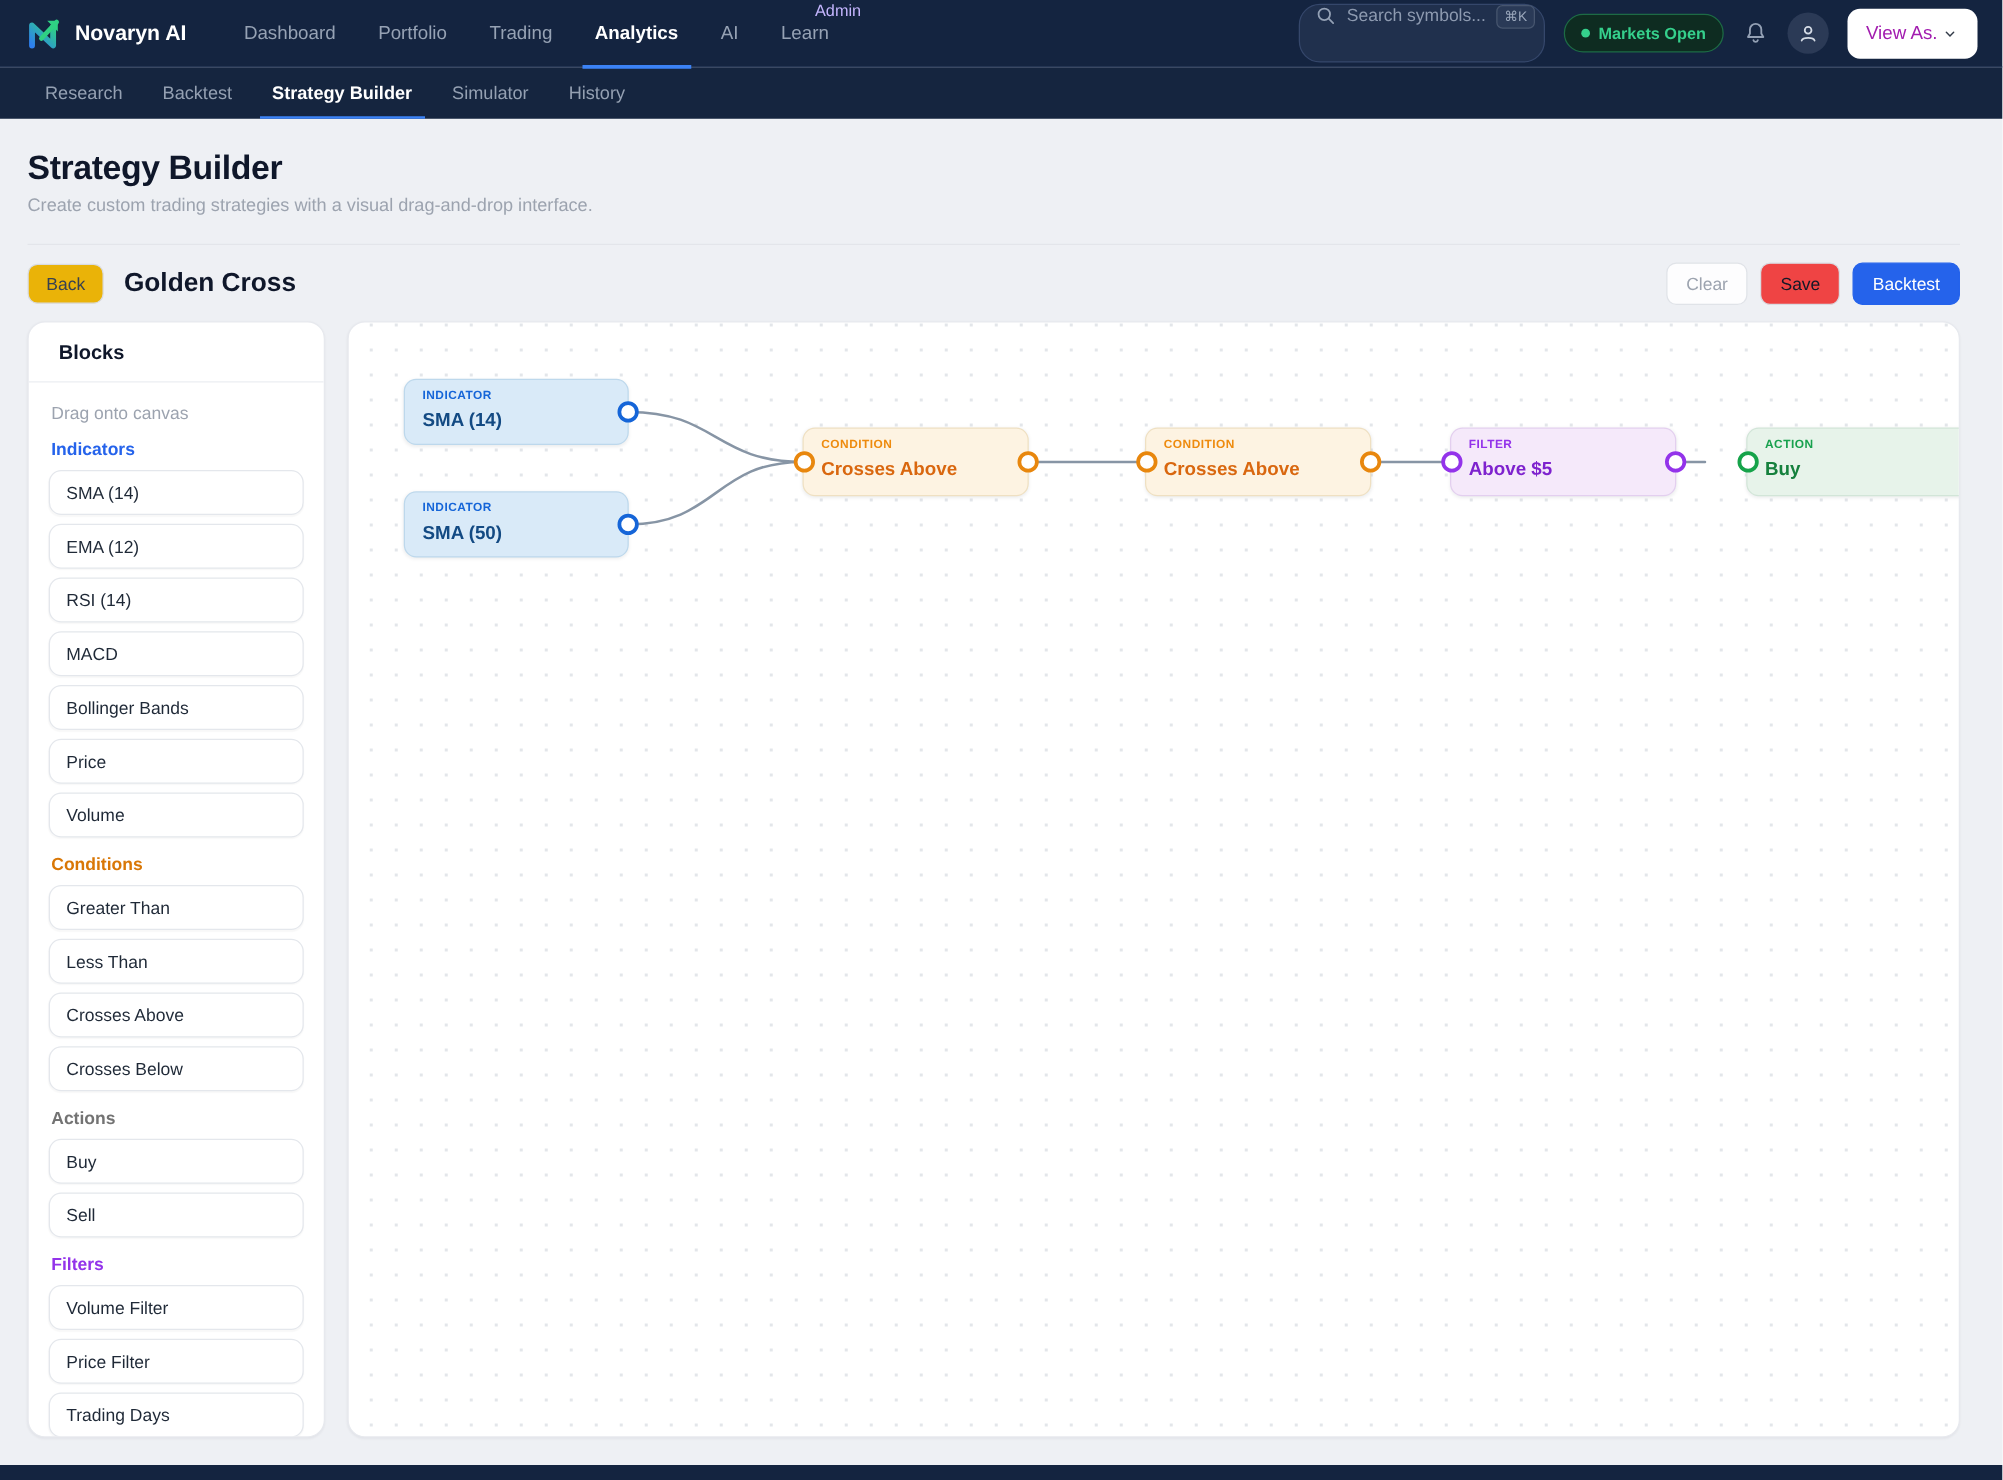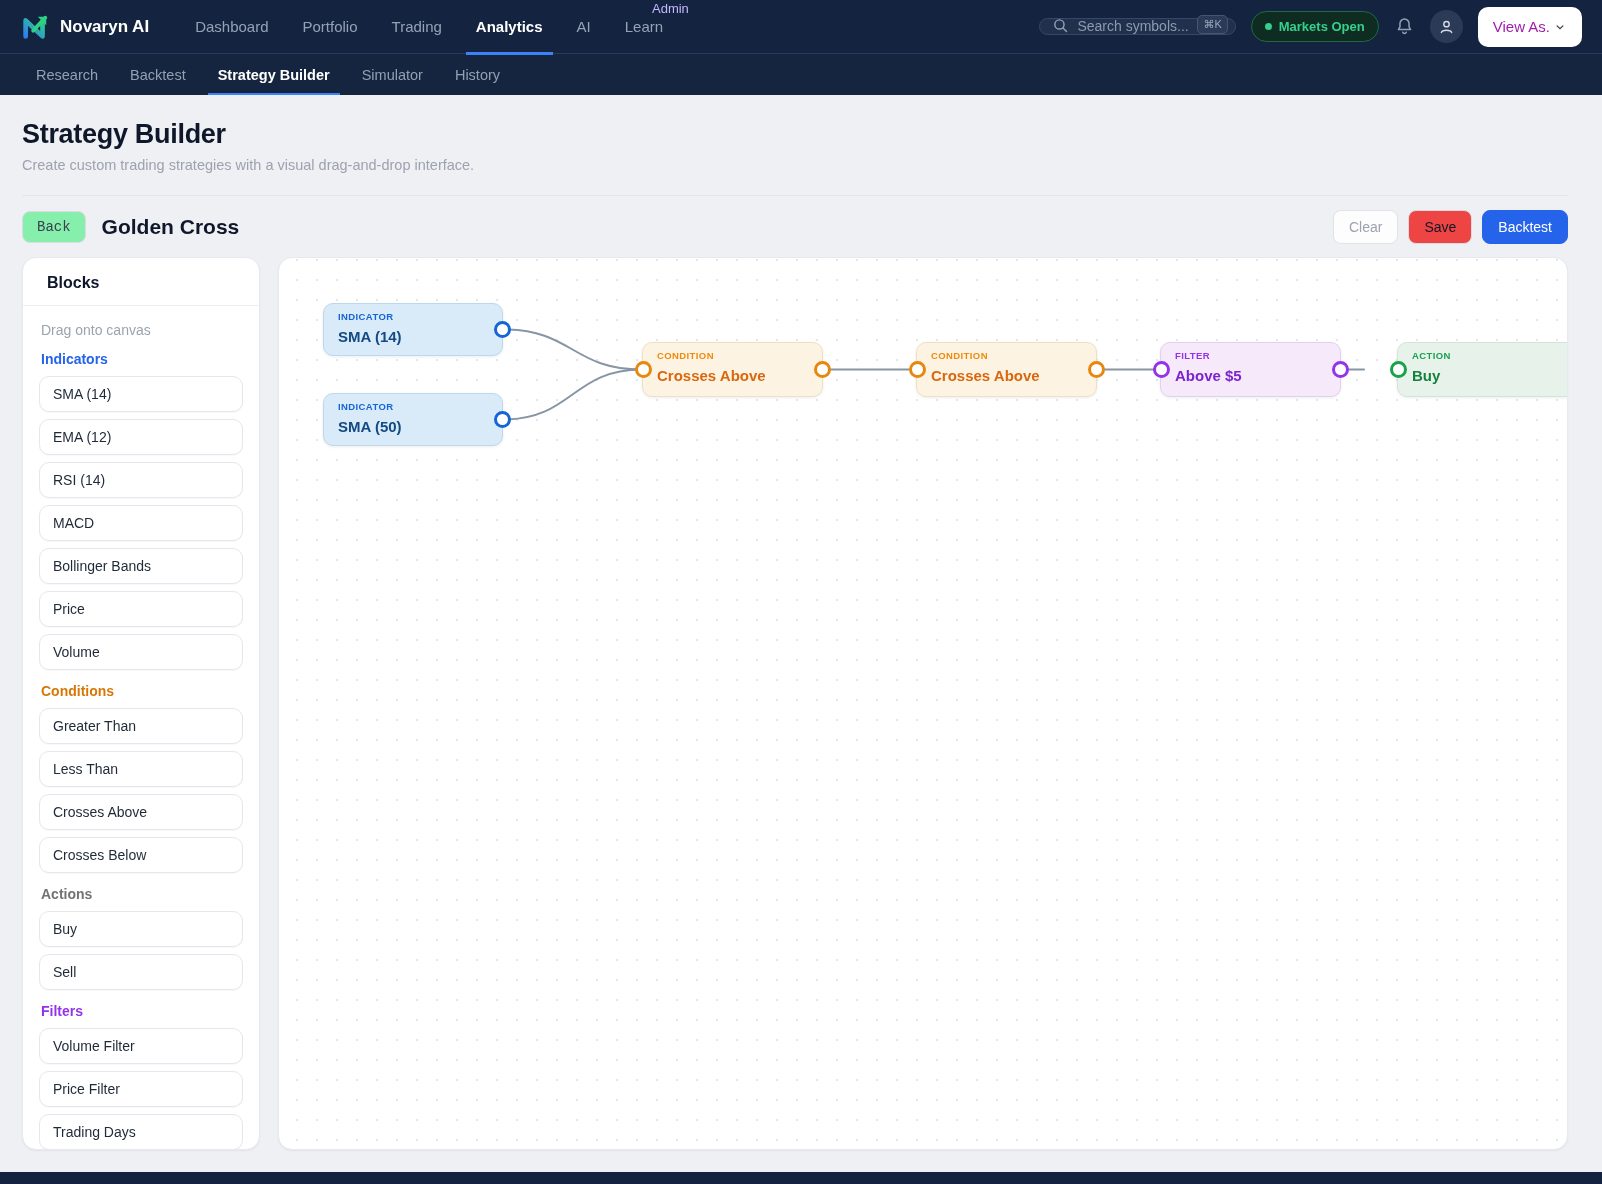--- a/index.html
+++ b/index.html
@@ -17,22 +17,22 @@
     display:flex; align-items:center; padding:0 20px; position:relative; flex:none;
   }
   .brand { display:flex; align-items:center; gap:10px; color:#fff; font-weight:700; font-size:17px; }
   .nav-items { display:flex; gap:34px; margin-left:46px; height:54px; align-items:stretch; }
   .nav-item { color:#96a2b4; font-size:15px; display:flex; align-items:center; position:relative; cursor:pointer; }
   .nav-item.active { color:#fff; font-weight:700; }
   .nav-item.active::after { content:""; position:absolute; left:-10px; right:-10px; bottom:-1px; height:3px; background:#3b82f6; }
   .admin-link { position:absolute; left:652px; top:1px; color:#c4b5fd; font-size:13px; cursor:pointer; }
 
   .nav-right { margin-left:auto; display:flex; align-items:center; gap:15px; }
-  .search-box { display:flex; align-items:flex-end; gap:8px; background:#20304d; border:1px solid #35476b;
-    border-radius:17px; height:17px; padding:0 7px 0 12px; }
+  .search-box { display:flex; align-items:flex-start; gap:8px; background:#20304d; border:1px solid #35476b;
+    border-radius:17px; height:47px; padding:0 7px 0 12px; }
   .search-box input { background:transparent; border:none; outline:none; color:#cbd5e1; font-size:14px; width:112px; }
   .search-box input::placeholder { color:#8d9ab0; }
   .kbd { border:1px solid #47566f; border-radius:5px; color:#9aa7bb; font-size:11px; padding:2px 5px; background:#2a3a57; }
   .markets-pill { display:flex; align-items:center; gap:7px; border:1px solid #1d6b45; background:#0e2c21;
     color:#35d08c; font-weight:700; font-size:13px; border-radius:16px; height:31px; padding:0 13px; }
   .pill-dot { width:7px; height:7px; border-radius:50%; background:#35d08c; }
   .bell-wrap { display:flex; align-items:center; cursor:pointer; }
   .avatar { width:33px; height:33px; border-radius:50%; background:#2b3a56; display:flex; align-items:center; justify-content:center; cursor:pointer; }
   .view-as { background:#fff; border:none; border-radius:10px; height:40px; padding:0 15px; display:flex;
     align-items:center; gap:3px; font-size:15px; color:#a21caf; cursor:pointer; font-family:inherit; }
@@ -43,21 +43,21 @@
   .tab.active { color:#fff; font-weight:700; }
   .tab.active::after { content:""; position:absolute; left:6px; right:6px; bottom:0; height:2.5px; background:#3b82f6; }
 
   
   .content { flex:1; padding:24px 34px 0 22px; }
   .page-title { font-size:27px; font-weight:800; color:#0f172a; letter-spacing:-.3px; }
   .page-subtitle { font-size:14.5px; color:#9ca3af; margin-top:7px; }
   .divider { border:none; border-top:1px solid #e3e5ea; margin-top:22px; }
 
   .toolbar { display:flex; align-items:center; margin-top:14px; gap:16px; }
-  .back-btn { background:#86efac; border:1px solid #d9dce2; border-radius:8px; padding:7px 14px; font-size:14px; color:#374151; cursor:pointer; font-family:Liberation Mono, monospace; }
+  .back-btn { background:#eab308; border:1px solid #d9dce2; border-radius:8px; padding:7px 14px; font-size:14px; color:#374151; cursor:pointer; font-family:Liberation Sans, sans-serif; }
   .strategy-name { font-size:21px; font-weight:700; color:#0f172a;text-align:center; }
   .toolbar-right { margin-left:auto; display:flex; gap:10px; }
   .btn { border-radius:8px; padding:8px 15px; font-size:14px; cursor:pointer; font-family:inherit; }
   .btn-clear { background:#fdfdfe; border:1px solid #e0e3e8; color:#9ca3af; }
   .btn-save { background:#ef4444; border:1px solid #d9dce2; color:#111827; }
   .btn-backtest { background:#2563eb; border:1px solid #2563eb; color:#fff; }
 
   .workspace { display:flex; gap:18px; margin-top:13px; }
 
   

